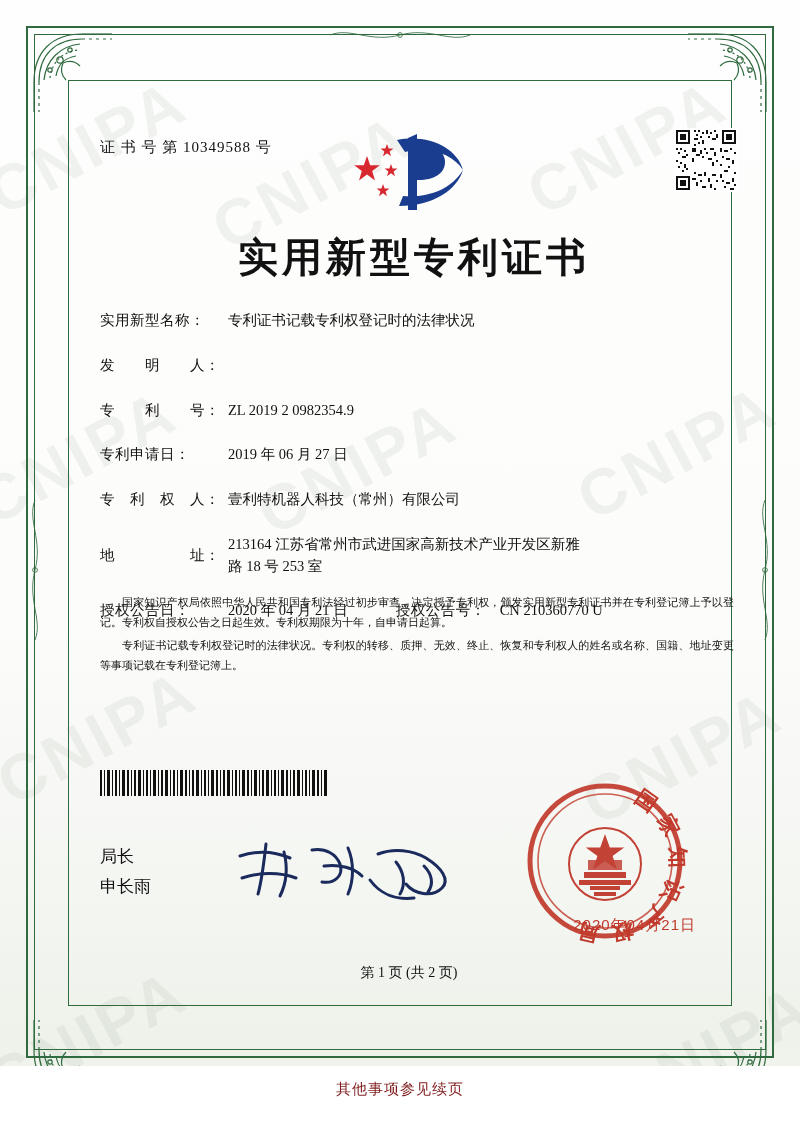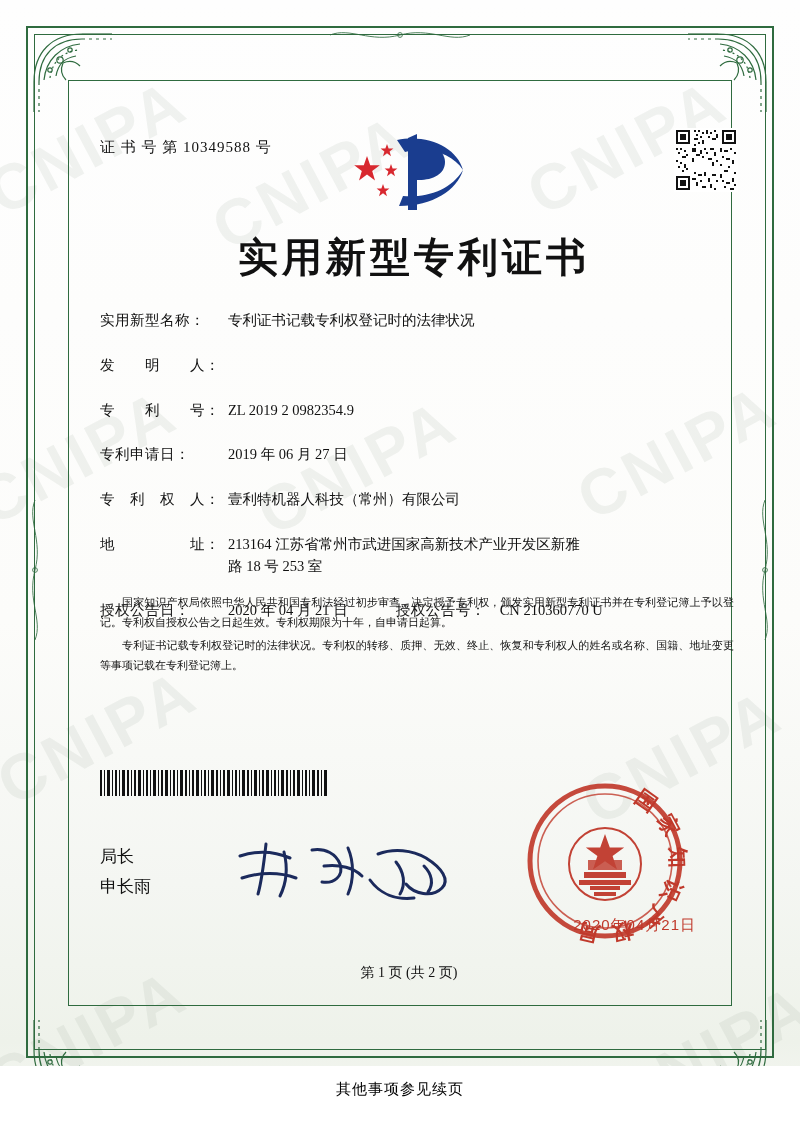--- a/index.html
+++ b/index.html
@@ -133,21 +133,21 @@
 
   .fields {
     position: absolute;
     left: 32px; top: 230px;
     right: 26px;
     font-size: 14.5px;
     color: #111;
   }
   .field-row {
     display: flex;
-    align-items: flex-start;
+    align-items: center;
     margin-bottom: 23px;
     line-height: 1.5;
   }
   .field-label {
     width: 128px;
     flex: 0 0 128px;
     letter-spacing: 0.5px;
   }
   .field-label.spread {
     display: flex;
@@ -235,21 +235,21 @@
     font-size: 14px;
     color: #111;
   }
 
   .footer-note {
     position: absolute;
     left: 0; right: 0;
     top: 1080px;
     text-align: center;
     font-size: 15px;
-    color: #000000;
+    color: #7f1d1d;
     letter-spacing: 1px;
   }
   .footer-strip {
     position: absolute;
     left: 0; right: 0;
     top: 1066px;
     height: 66px;
     background: #ffffff;
   }
 </style>

